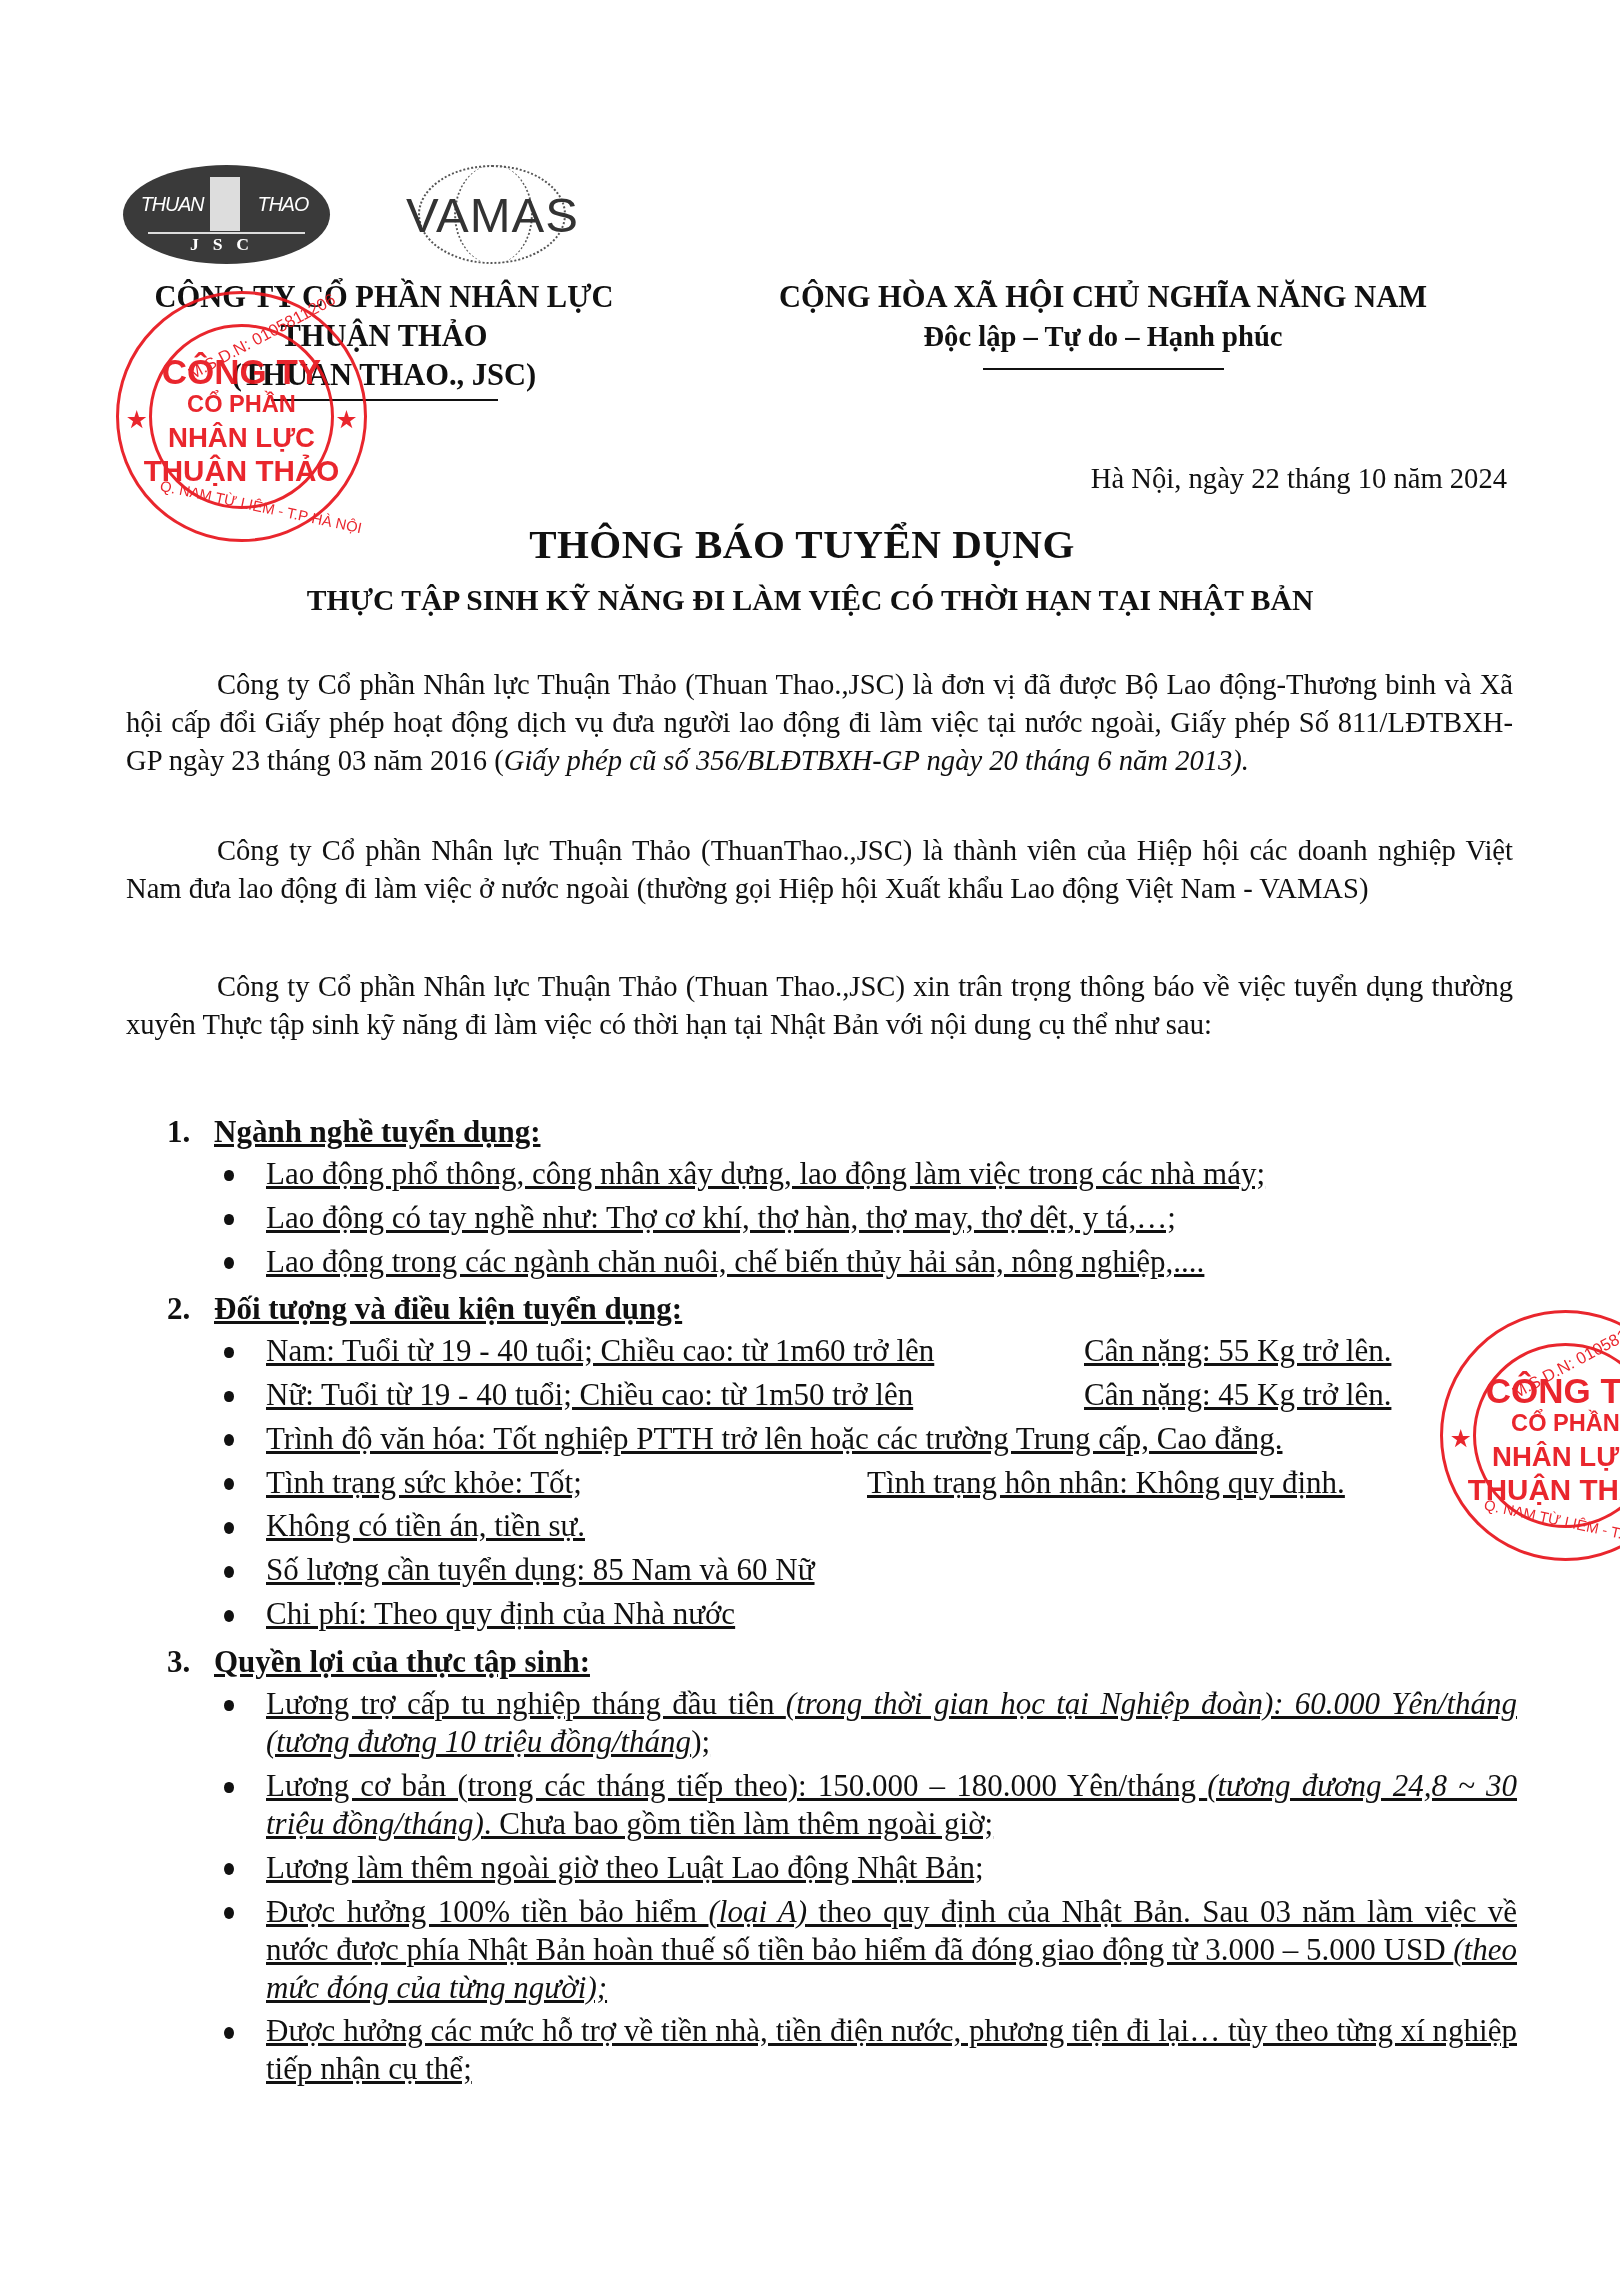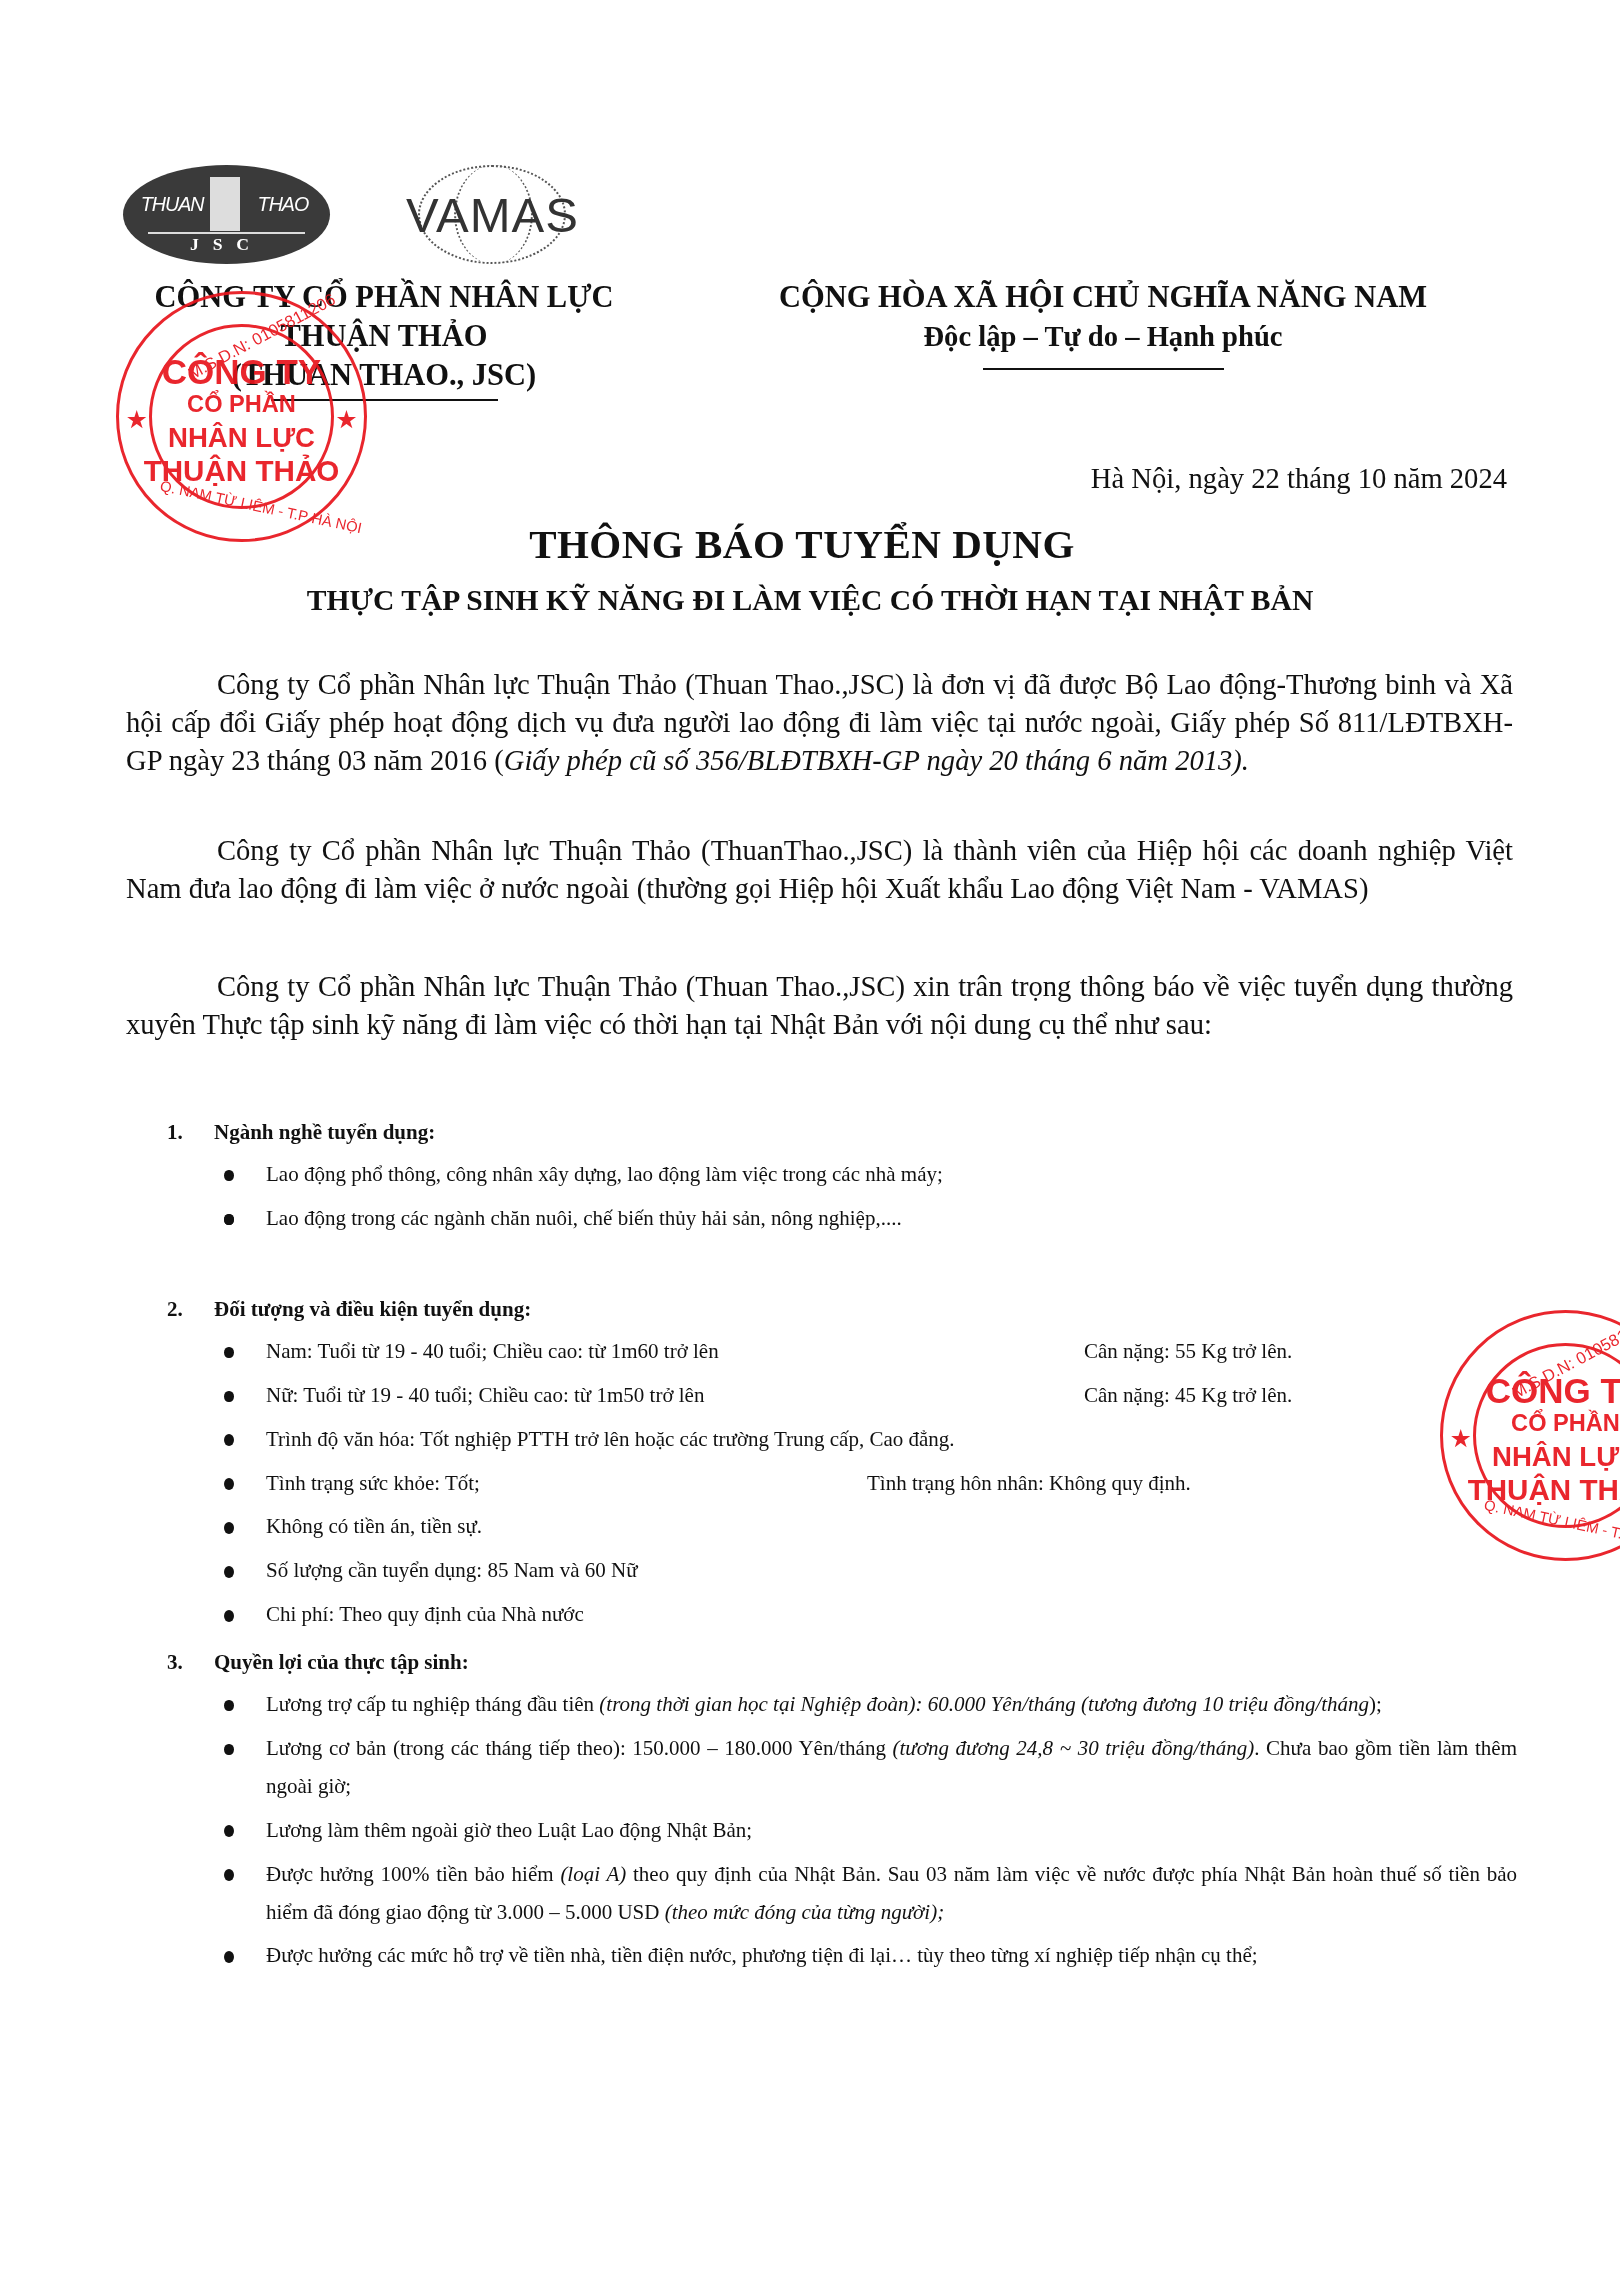--- a/index.html
+++ b/index.html
@@ -66,21 +66,21 @@
     
     .body-text {
       position: absolute; left: 126px; width: 1387px; font-size: 28.6px; line-height: 38px;
       text-align: justify;
     }
     .body-text p { margin: 0 0 13.8px 0; text-indent: 91px; }
     .p1 { top: 666px; }
     .p2 { top: 832px; }
     .p3 { top: 968px; }
 
-    .section { position: absolute; left: 167px; width: 1350px; font-size: 21px; line-height: 38px; }
+    .section { position: absolute; left: 167px; width: 1350px; font-size: 31px; line-height: 38px; text-decoration: underline; }
     .section .sec-head { font-weight: bold; margin: 0 0 3.9px 0; }
     .section .sec-head .num { display: inline-block; width: 47px; }
     .section ul { list-style: none; margin: 0; padding: 0; }
     .section li { position: relative; padding-left: 99px; margin-bottom: 5.9px; text-align: justify; }
     .section li .bullet {
       position: absolute; left: 57px; top: 14.8px; width: 9.9px; height: 11.8px; border-radius: 50%; background: #111;
     }
     .sec1 { top: 1113px; }
     .sec2 { top: 1290px; }
     .sec3 { top: 1643px; }
@@ -153,21 +153,21 @@
   <div class="body-text p3">
     <p>Công ty Cổ phần Nhân lực Thuận Thảo (Thuan Thao.,JSC) xin trân trọng thông báo về việc tuyển dụng thường xuyên Thực tập sinh kỹ năng đi làm việc có thời hạn tại Nhật Bản với nội dung cụ thể như sau:</p>
   </div>
 
   <div class="section sec1">
     <div class="sec-head">
       <span class="num">1.</span><span>Ngành nghề tuyển dụng:</span>
     </div>
     <ul>
       <li><span class="bullet"></span><span>Lao động phổ thông, công nhân xây dựng, lao động làm việc trong các nhà máy;</span></li>
-      <li><span class="bullet"></span></li>
+      <li><span class="bullet"></span><span>Lao động có tay nghề như: Thợ cơ khí, thợ hàn, thợ may, thợ dệt, y tá,…;</span></li>
       <li><span class="bullet"></span><span>Lao động trong các ngành chăn nuôi, chế biến thủy hải sản, nông nghiệp,....</span></li>
     </ul>
   </div>
 
   <div class="section sec2">
     <div class="sec-head">
       <span class="num">2.</span><span>Đối tượng và điều kiện tuyển dụng:</span>
     </div>
     <ul>
       <li>

